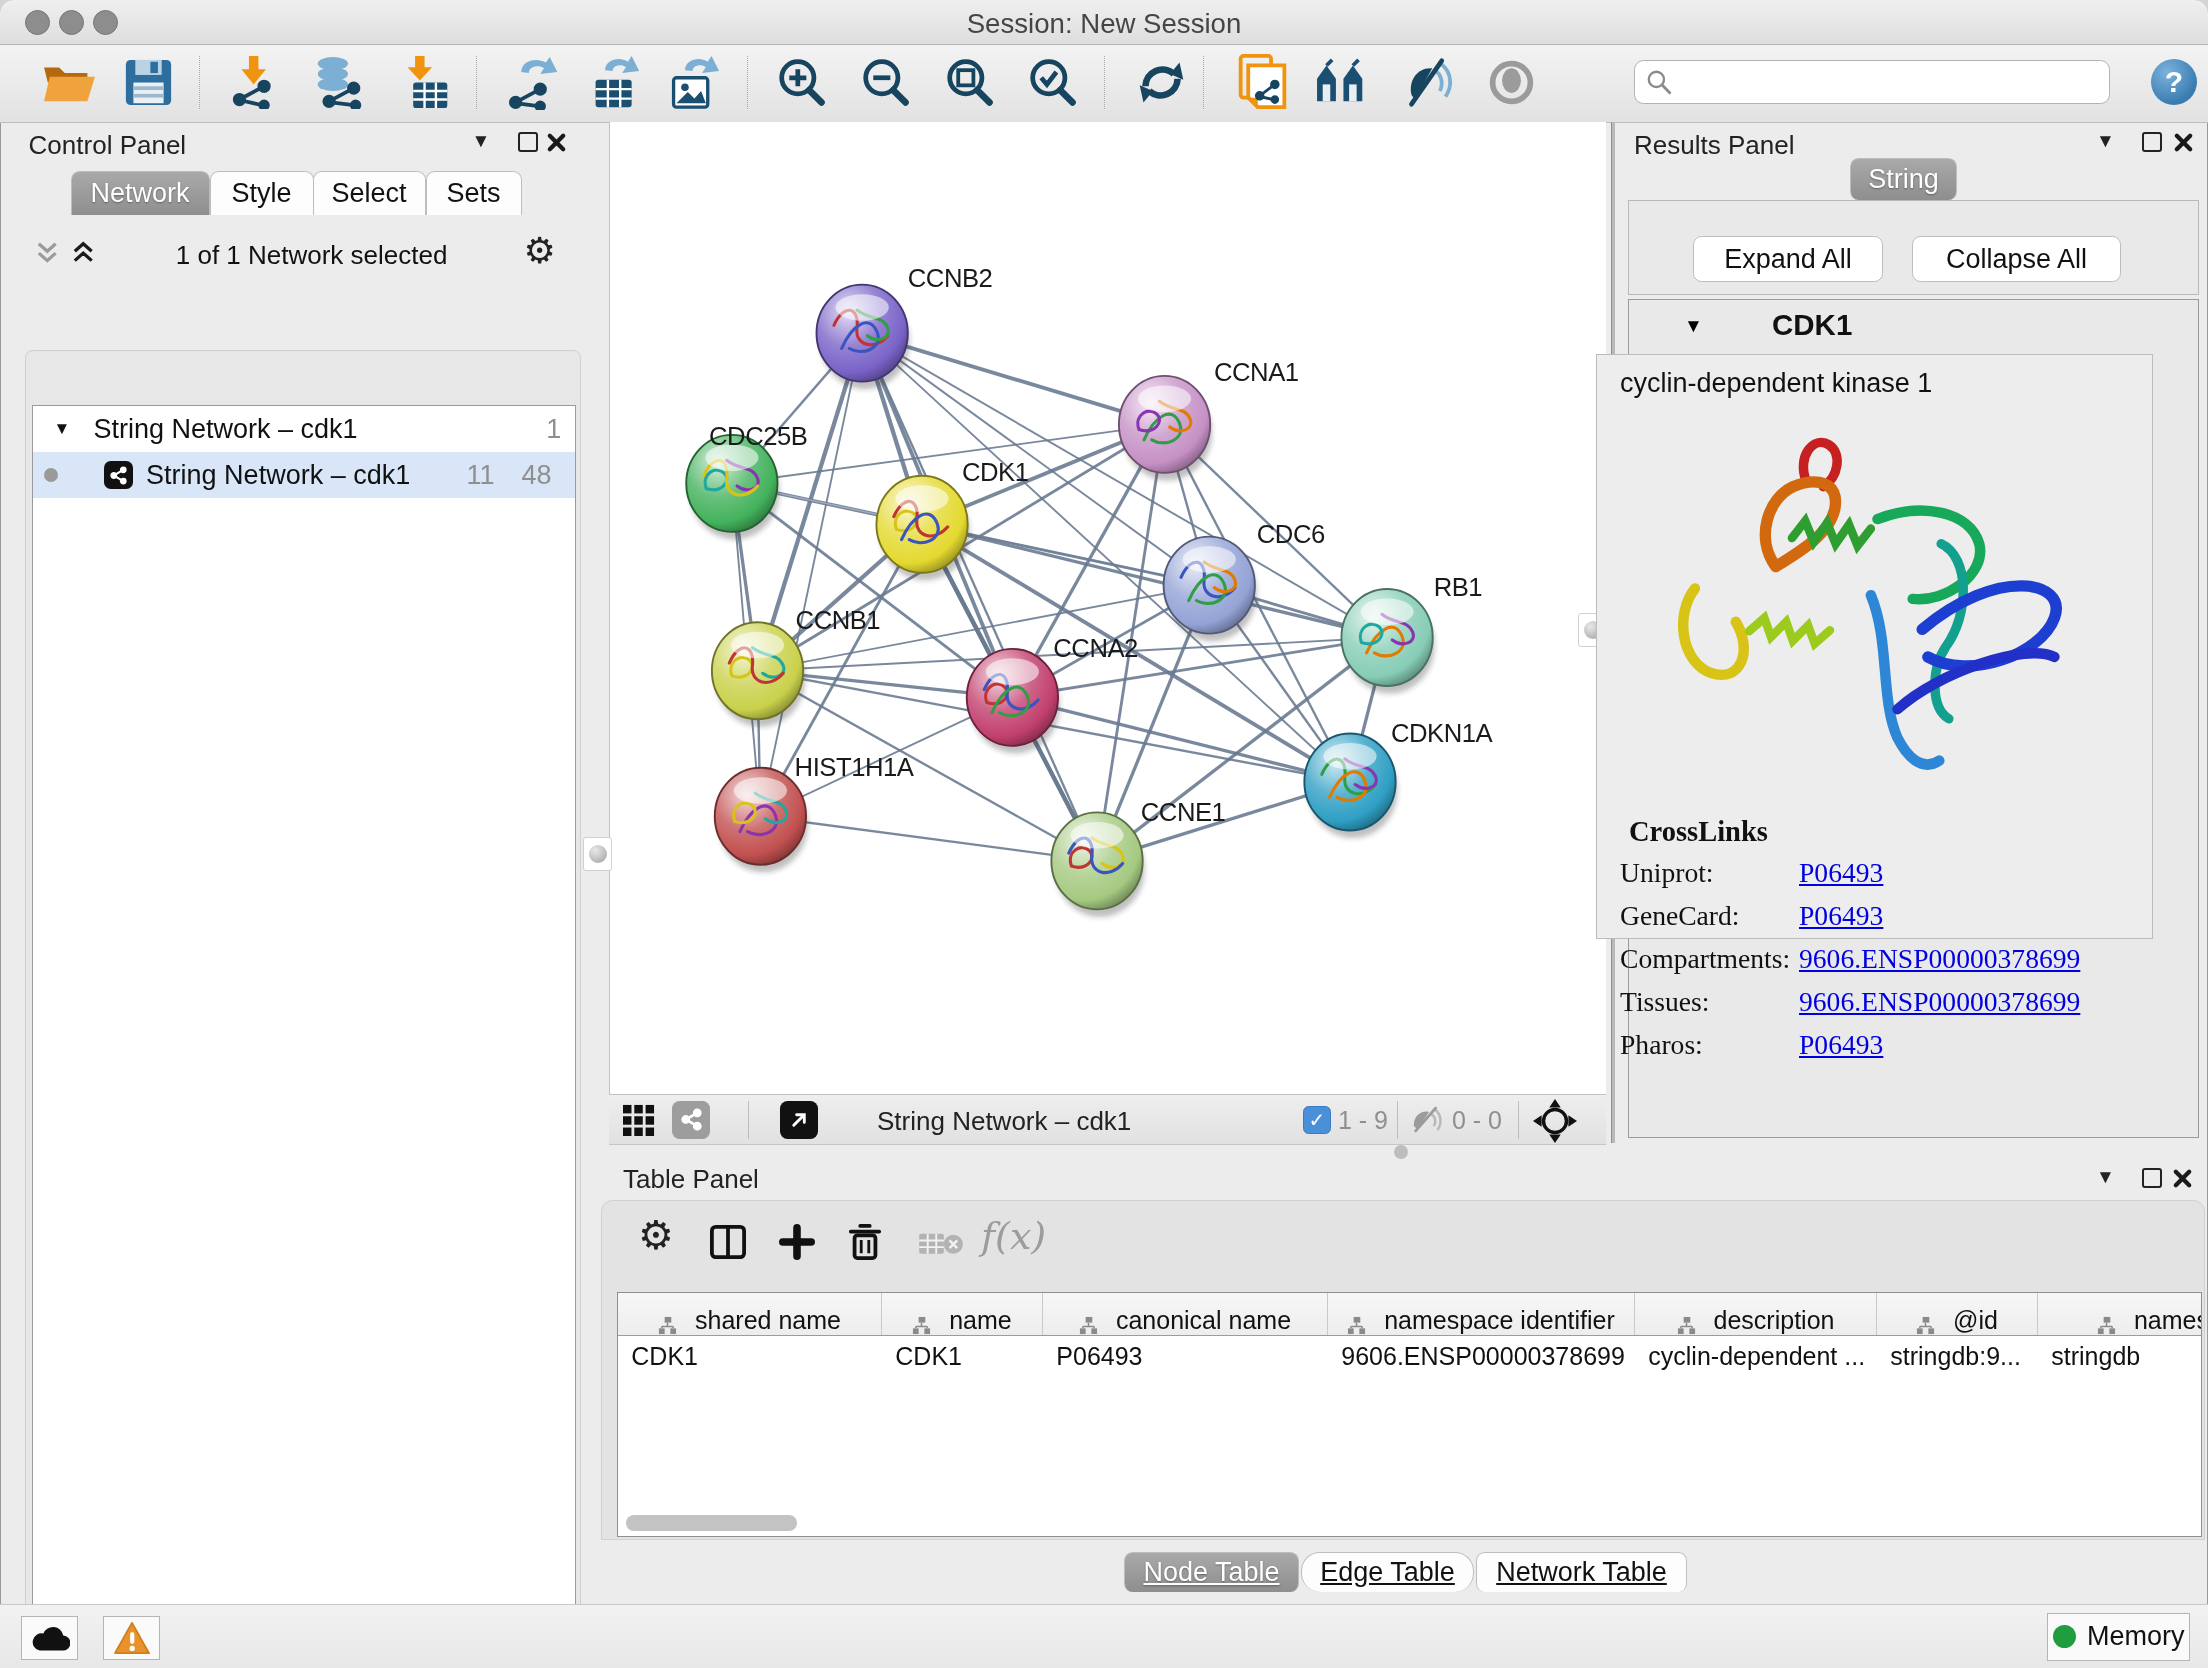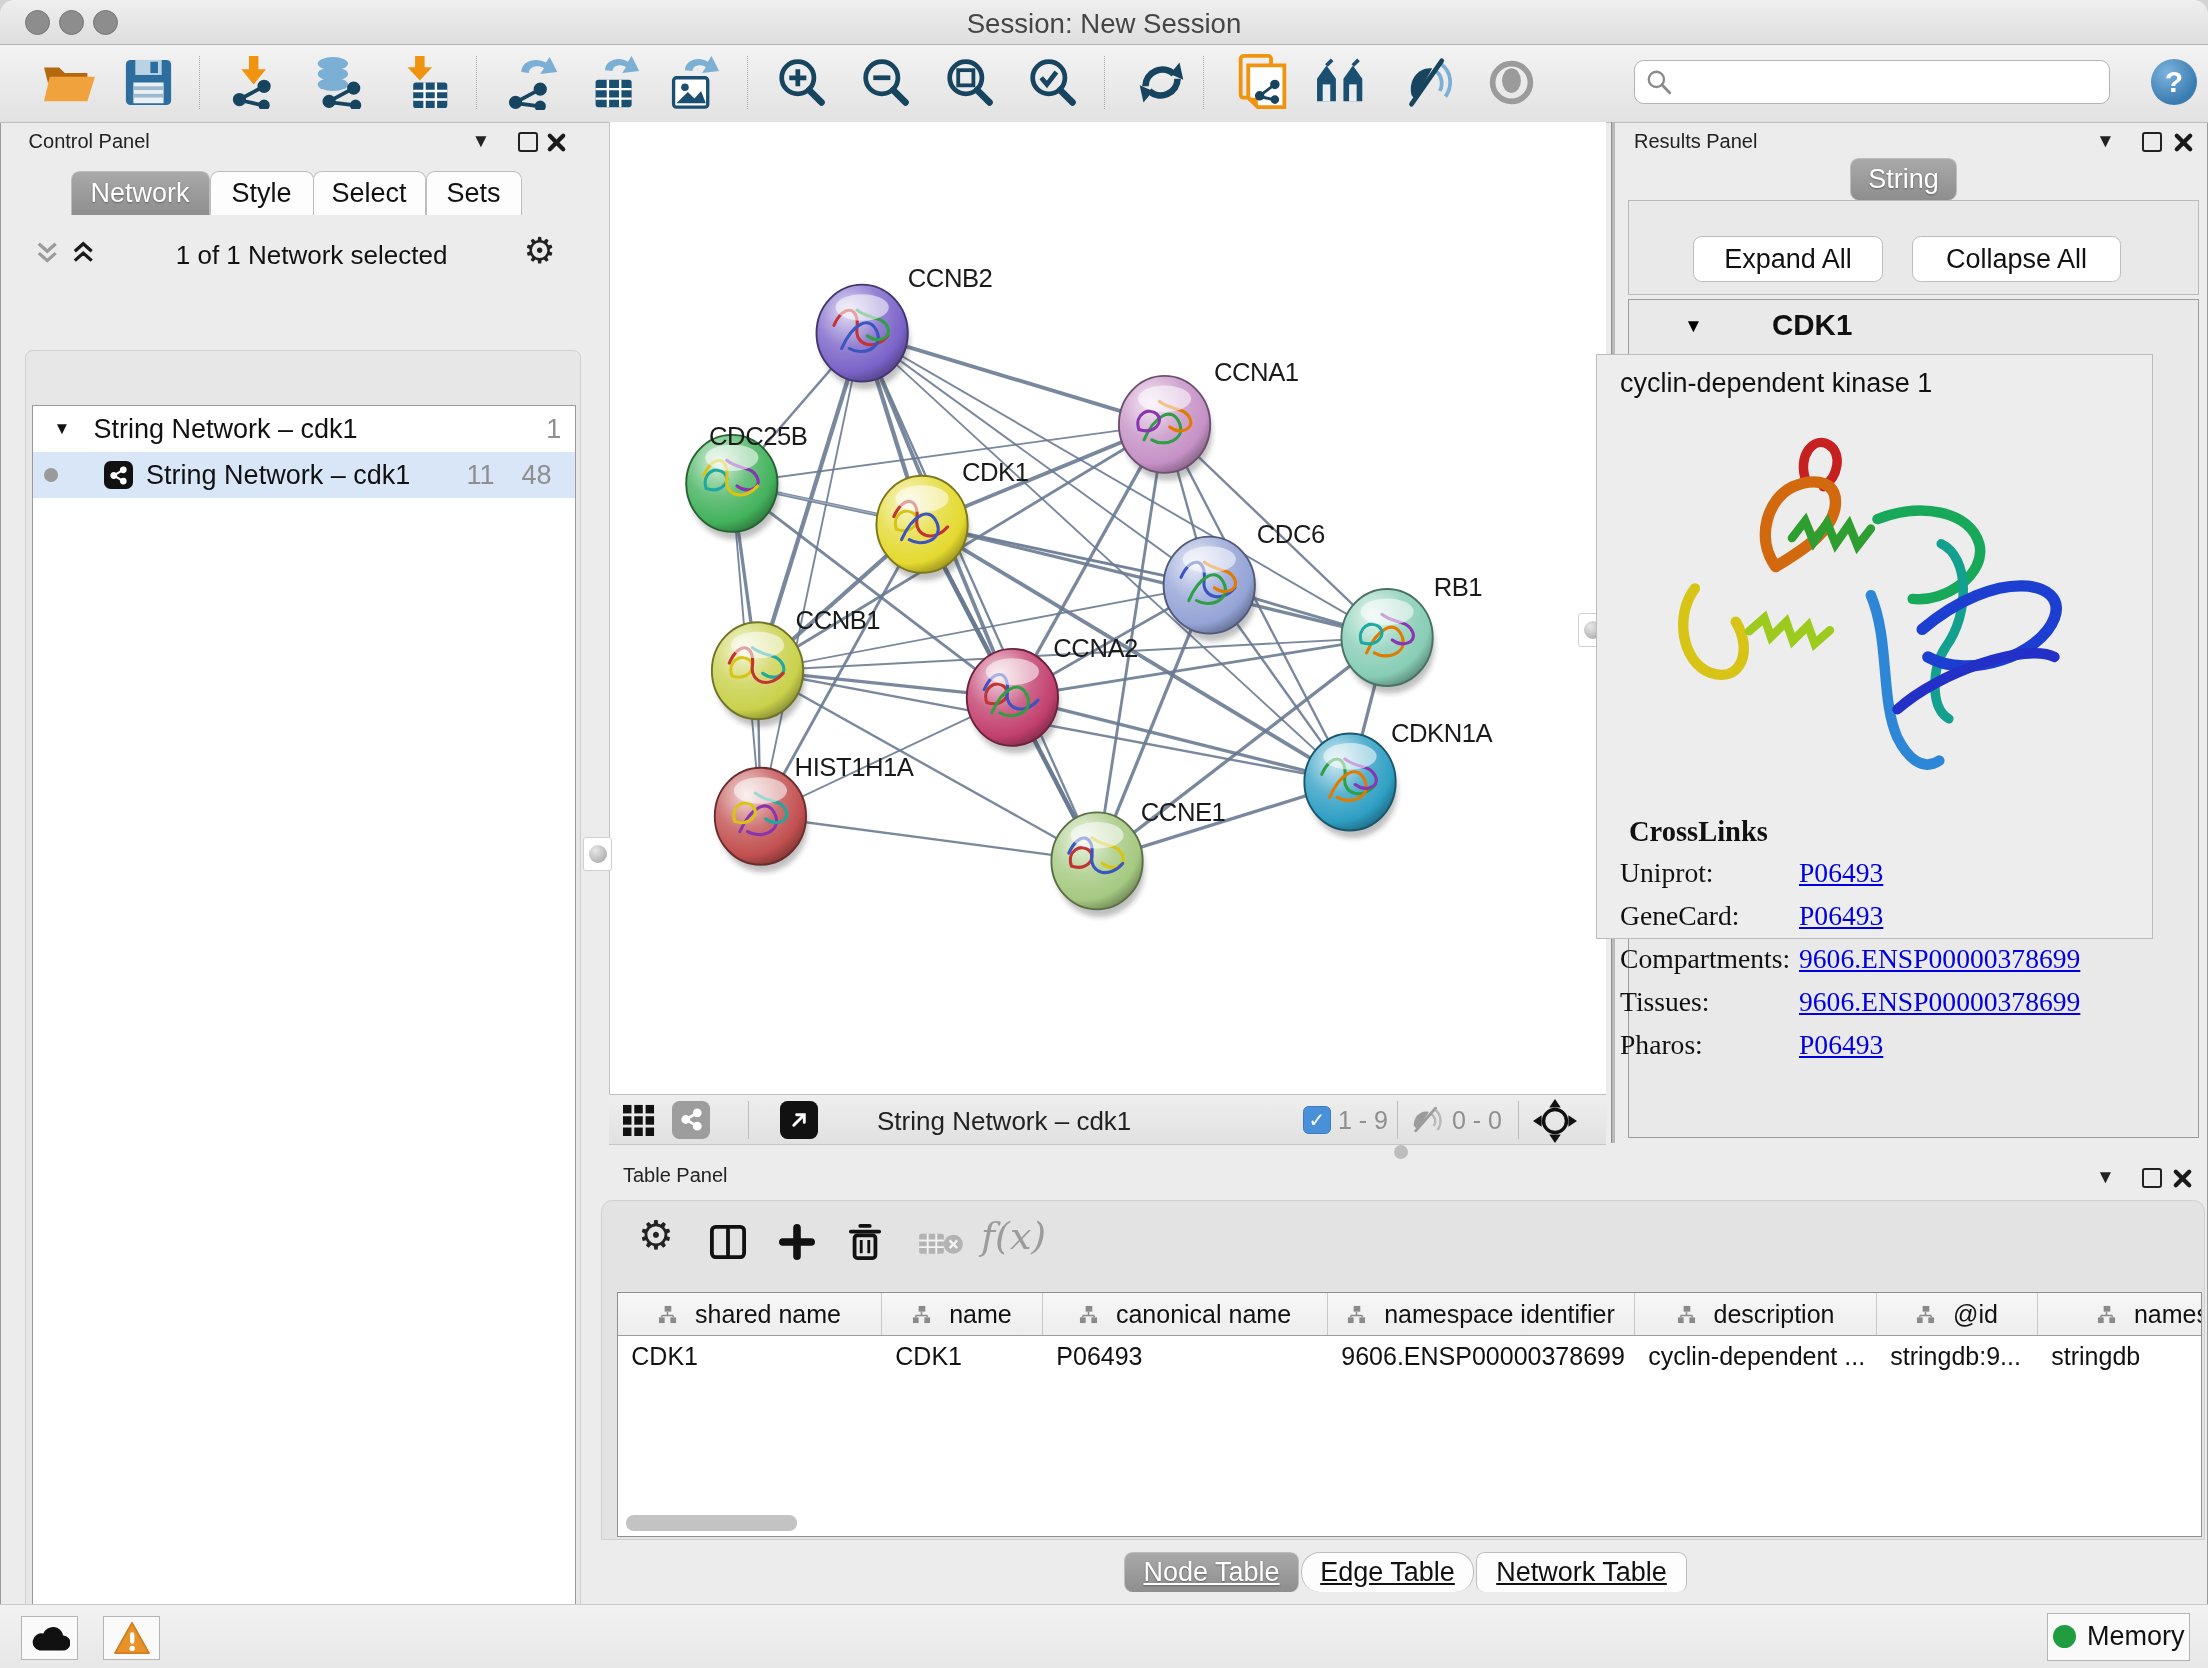--- a/index.html
+++ b/index.html
@@ -18,21 +18,21 @@
   .tsep{top:11.4px;width:0;height:53px;border-left:1.9px dotted #a8a8a8;}
   .ticon{top:13.3px;height:49px;display:flex;align-items:center;cursor:pointer;}
   #searchbox{left:1634px;top:15px;width:476px;height:44px;background:#fff;border:1px solid #b3b3b3;
     border-radius:9.5px;display:flex;align-items:center;padding-left:9.5px;box-sizing:border-box;}
   #searchbox input{border:none;outline:none;font-size:25px;width:409px;background:transparent;
     font-family:"Liberation Sans",sans-serif;}
   #helpbtn{left:2151px;top:14.3px;width:46px;height:46px;border-radius:50%;
     background:radial-gradient(circle at 35% 30%,#7cb3dd,#3a7cb0 70%);color:#fff;font-weight:bold;
     font-size:30px;text-align:center;line-height:46px;cursor:pointer;}
   
-  .ph-title{font-size:20px;color:#222;}
+  .ph-title{font-size:26px;color:#222;}
   .ph-tri{font-size:19px;color:#222;cursor:pointer;}
   .ph-sq{width:16px;height:16px;border:2.4px solid #222;border-radius:2.9px;cursor:pointer;}
   .tab{height:44px;border:1px solid #bdbdbd;border-bottom:none;border-radius:8.6px 8.6px 0 0;
     background:#fdfdfd;color:#111;font-size:27px;display:flex;align-items:center;justify-content:center;
     cursor:pointer;box-sizing:border-box;}
   .tab.sel{background:linear-gradient(#a9a9a9,#8e8e8e);color:#fff;text-shadow:0 1px 1.9px rgba(0,0,0,.35);}
   
   #cp-inner{left:17px;top:228px;width:554px;height:1362px;background:#e7e7e7;
     border:1px solid #cfcfcf;border-radius:7.6px;}
   #cp-tree{left:24px;top:283px;width:542px;height:1305px;background:#fff;border:1.4px solid #9a9a9a;}
@@ -60,21 +60,21 @@
   #rp-content{left:1596px;top:354px;width:557px;height:585px;background:#ededed;border:1px solid #bcbcbc;box-sizing:border-box;}
   .xl-row{display:flex;font-family:"Liberation Serif",serif;font-size:27.6px;height:43px;align-items:flex-start;}
   .xl-label{width:179px;padding-left:23px;color:#111;}
   .xl-link{color:#0000e0;text-decoration:underline;cursor:pointer;}
   
   #tp-box{left:601px;top:1200px;width:1604px;height:340px;background:#e3e3e3;
     border-radius:11.4px 11.4px 0 0;border:1px solid #d0d0d0;box-sizing:border-box;}
   #tbl{left:616px;top:1292px;width:1585px;height:245px;background:#fff;border:1.9px solid #8f8f8f;
     box-sizing:border-box;overflow:hidden;}
   #thead{display:flex;height:42px;background:linear-gradient(#f7f7f7,#ededed);border-bottom:1.9px solid #9c9c9c;}
-  .th{display:flex;align-items:center;justify-content:center;gap:18px;font-size:25px;color:#111;
+  .th{display:flex;align-items:flex-end;justify-content:center;gap:18px;font-size:25px;color:#111;
     border-right:1px solid #c9c9c9;box-sizing:border-box;flex:none;cursor:pointer;}
   #trow{display:flex;height:40px;align-items:center;}
   .td{font-size:25px;color:#111;padding-left:13.3px;box-sizing:border-box;flex:none;white-space:nowrap;overflow:hidden;}
   #hscroll{left:1.9px;bottom:3.8px;width:1577px;height:17px;position:absolute;}
   #hthumb{left:5.7px;top:0;width:171px;height:16px;border-radius:8.6px;background:#c3c3c3;cursor:pointer;}
   .btab{top:1552px;height:40px;text-decoration:underline;}
   
   #statusbar{left:0;top:1604px;width:2208px;height:65px;background:linear-gradient(#f2f2f2,#e7e7e7);
     border-top:1px solid #c9c9c9;}
   .stbtn{top:11.4px;width:57px;height:44px;background:#fafafa;border:1.9px solid #b5b5b5;

